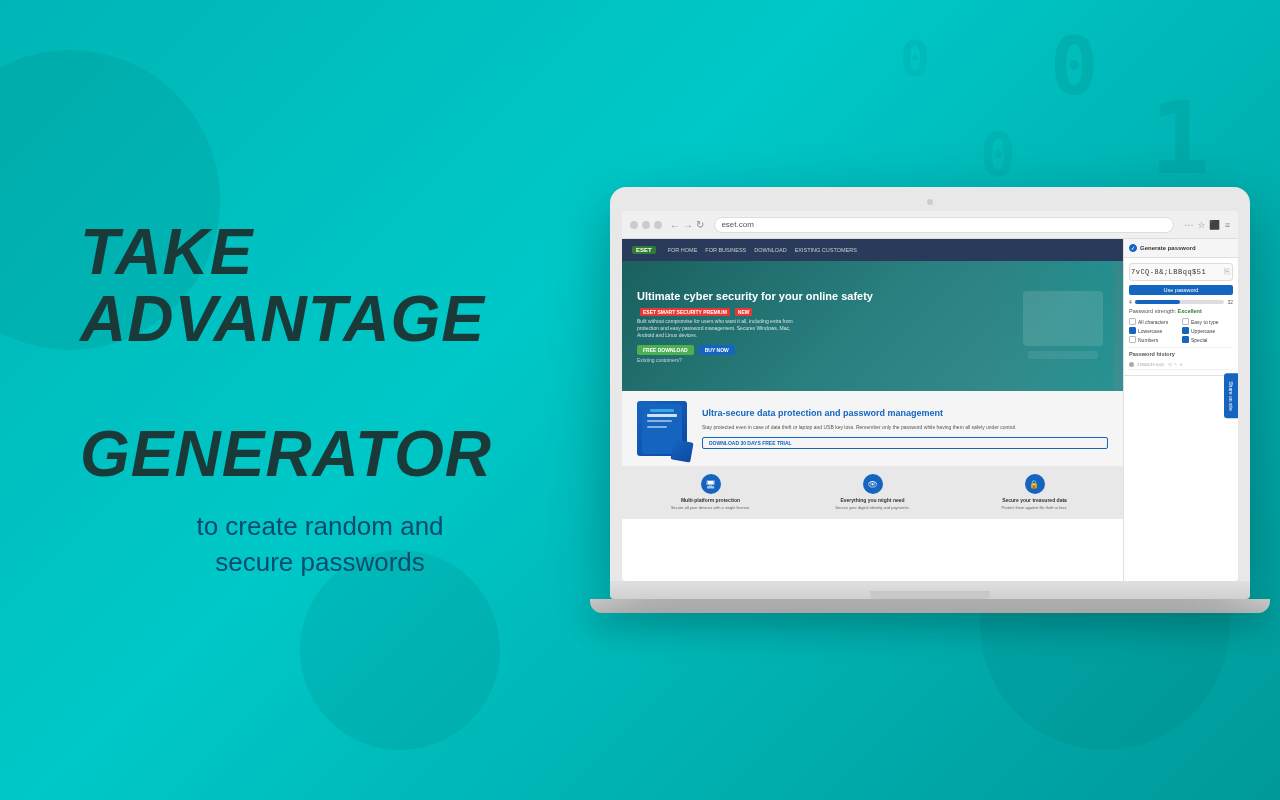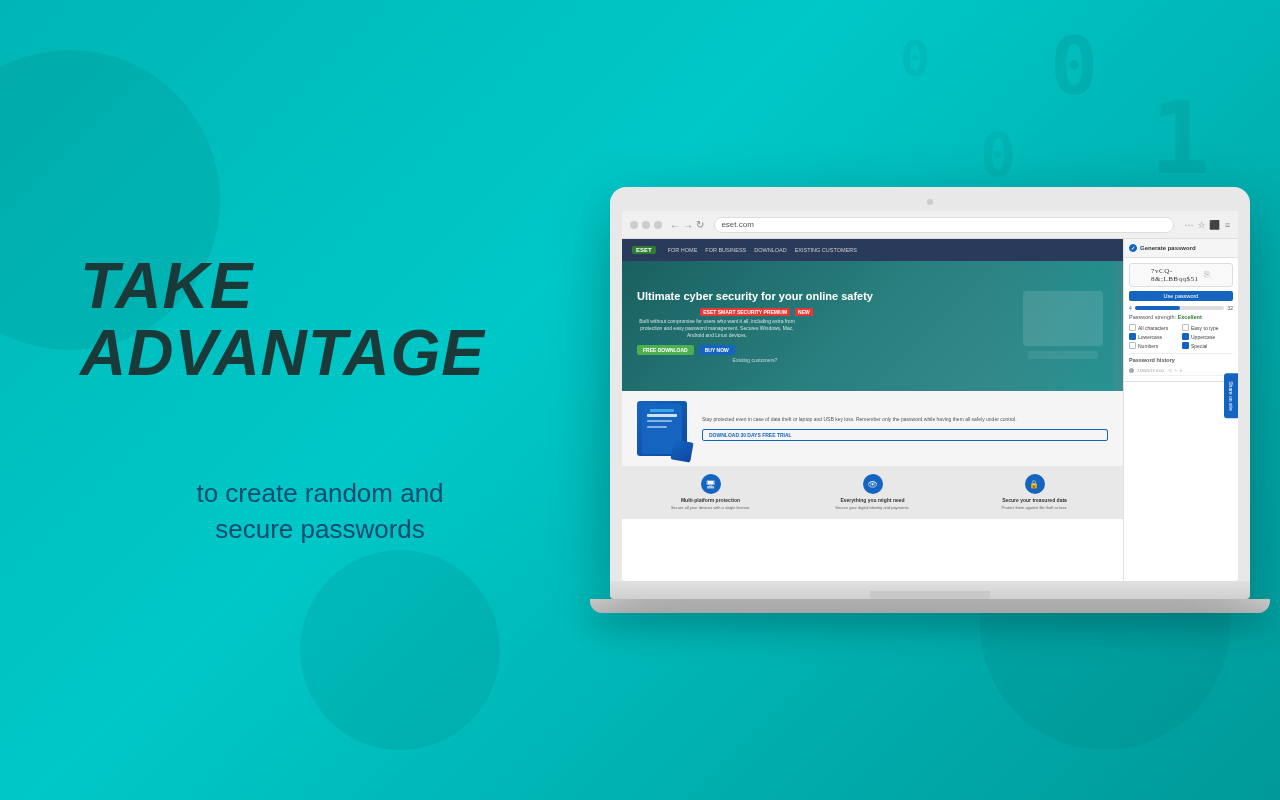--- a/index.html
+++ b/index.html
@@ -190,21 +190,20 @@
       display: flex;
       align-items: center;
       padding: 10px 15px;
       position: relative;
       overflow: hidden;
     }
 
     .hero-text {
       color: white;
       z-index: 2;
-      text-align: center;
     }
 
     .hero-title {
       font-size: 11px;
       font-weight: bold;
       line-height: 1.3;
       margin-bottom: 4px;
     }
 
     .hero-product {
@@ -412,23 +411,23 @@
 
     .pw-generated {
       padding: 5px;
       border-bottom: 1px solid #e0e0e0;
     }
 
     .pw-field {
       background: #f9f9f9;
       border: 1px solid #ddd;
       border-radius: 3px;
-      padding: 3px 21px;
+      padding: 3px 1px;
       font-size: 7px;
-      font-family: Liberation Serif, serif;
+      font-family: Liberation Mono, monospace;
       color: #333;
       letter-spacing: 0.5px;
       margin-bottom: 4px;
       display: flex;
       align-items: center;
       justify-content: space-between;
     }
 
     .pw-use-btn {
       background: #1565c0;
@@ -625,20 +624,21 @@
 <div class="num-1">1</div>
 <div class="num-0b">0</div>
 <div class="num-1b">1</div>
 <div class="num-0c">0</div>
 <div class="num-1c">1</div>
 
 <div class="left-content">
   <div class="headline">
     <span>TAKE ADVANTAGE</span><br>
     <br>
+    <span>GENERATOR</span>
   </div>
   <div class="subtext">to create random and<br>secure passwords</div>
 </div>
 
 <div class="laptop-wrap">
   <div class="laptop">
 
     <div class="laptop-screen-outer">
       <div class="laptop-camera"></div>
       <div class="laptop-screen">
@@ -703,20 +703,21 @@
               <div class="product-box">
                 <svg width="40" height="50" viewBox="0 0 40 50">
                   <rect x="0" y="0" width="40" height="50" rx="3" fill="#1565c0"></rect>
                   <rect x="5" y="10" width="30" height="3" rx="1" fill="white" opacity="0.8"></rect>
                   <rect x="5" y="16" width="25" height="2" rx="1" fill="white" opacity="0.5"></rect>
                   <rect x="5" y="22" width="20" height="2" rx="1" fill="white" opacity="0.5"></rect>
                   <rect x="8" y="5" width="24" height="3" rx="1" fill="#4fc3f7" opacity="0.7"></rect>
                 </svg>
               </div>
               <div class="mid-text">
+                <div class="mid-title">Ultra-secure data protection and password management</div>
                 <div class="mid-desc">Stay protected even in case of data theft or laptop and USB key loss. Remember only the password while having them all safely under control.</div>
                 <div class="btn-trial">DOWNLOAD 30 DAYS FREE TRIAL</div>
               </div>
             </div>
 
             <div class="eset-bottom">
               <div class="bottom-item">
                 <div class="bottom-icon">🖥</div>
                 <div class="bottom-title">Multi-platform protection</div>
                 <div class="bottom-desc">Secure all your devices with a single license.</div>

